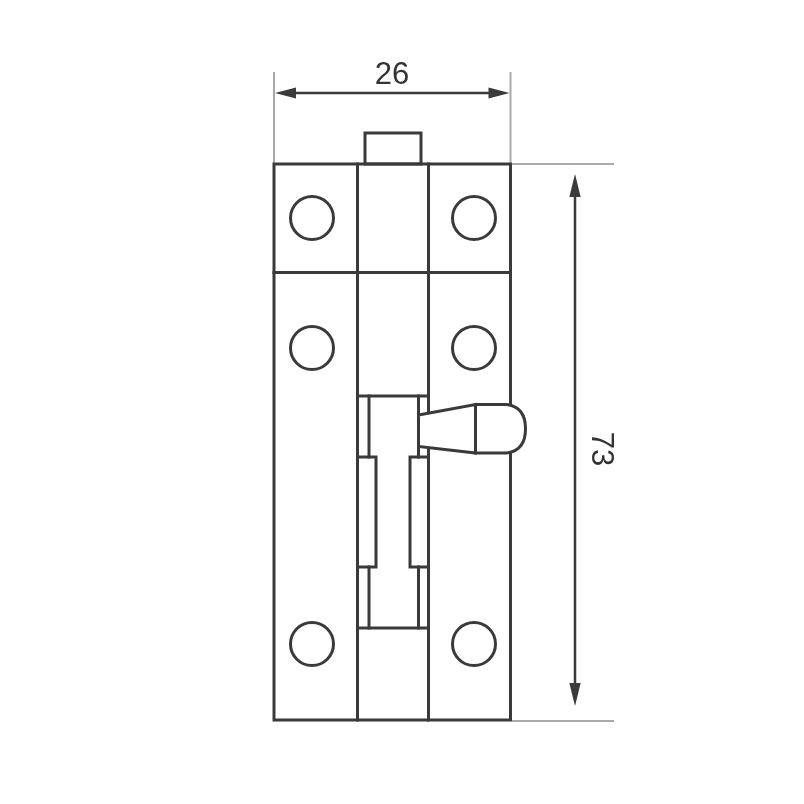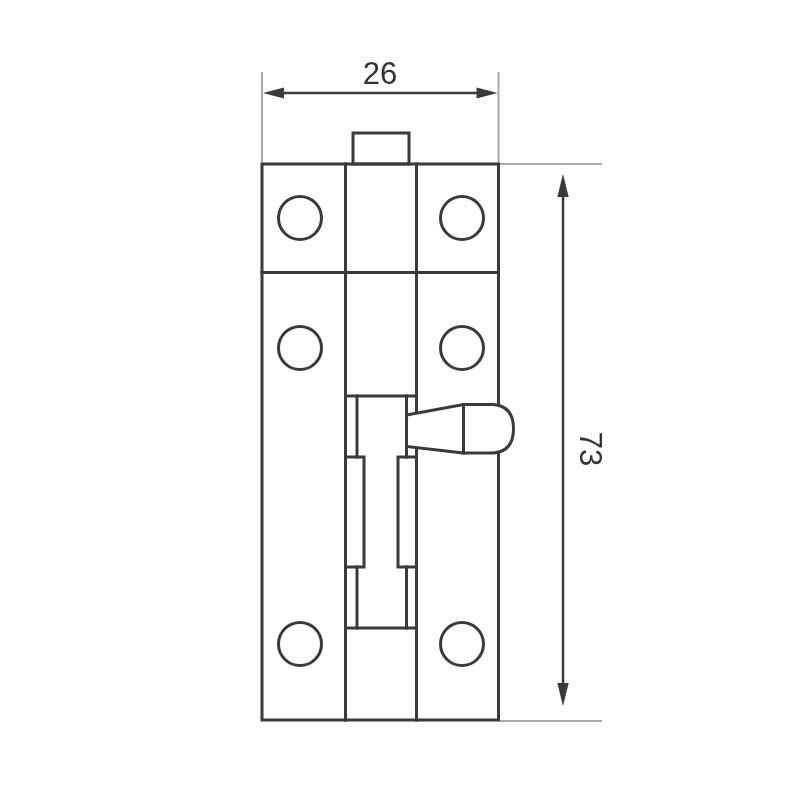--- a/index.html
+++ b/index.html
@@ -8,20 +8,21 @@
     width: 804px;
     height: 804px;
     background: #ffffff;
     overflow: hidden;
   }
   .drawing-stage {
     position: relative;
     width: 725px;
     height: 804px;
     background: #ffffff;
+    padding-left: 12px;
   }
   svg { display: block; }
   .dim-label {
     font-family: "Liberation Sans", "DejaVu Sans", sans-serif;
     font-size: 31px;
     fill: #333335;
   }
   .outline { fill: none; }
   .filled-part { fill: #ffffff; }
 </style>

